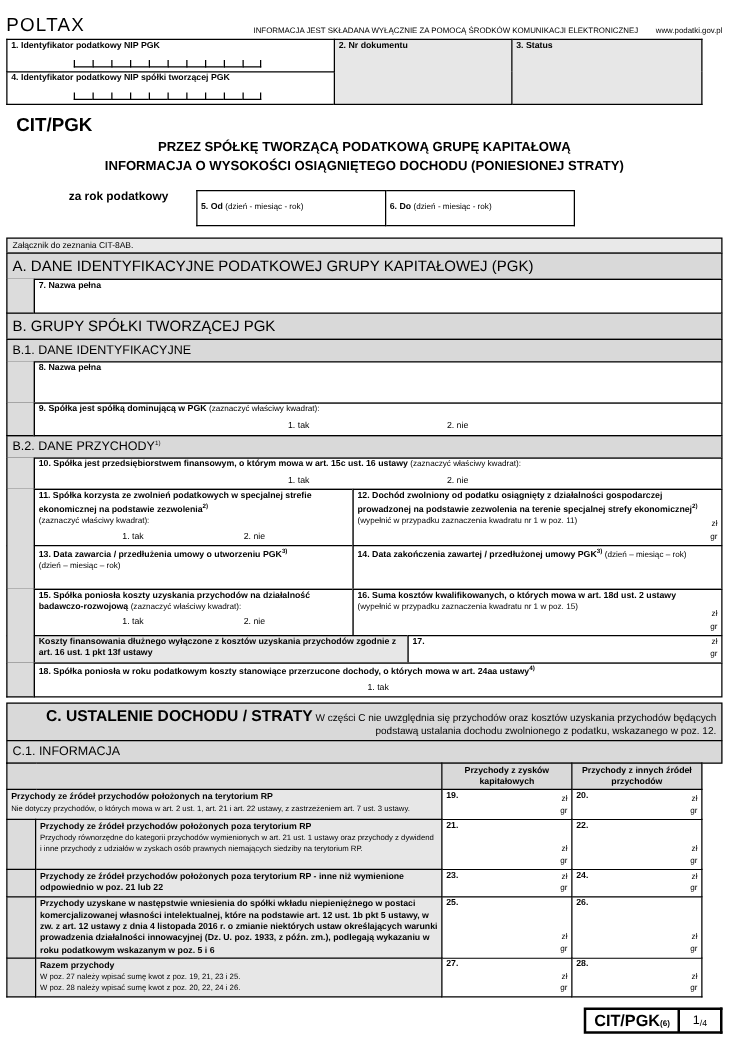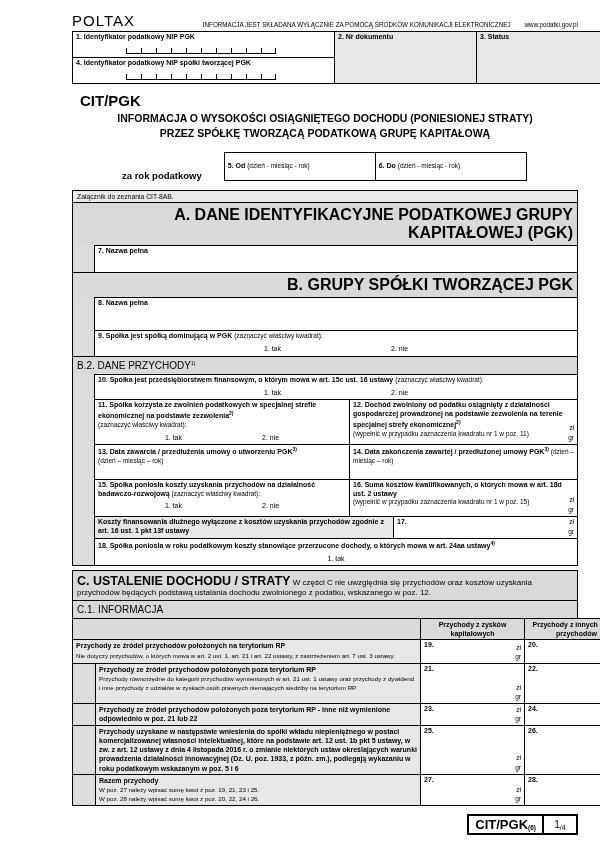--- a/index.html
+++ b/index.html
@@ -1,21 +1,21 @@
 <!DOCTYPE html>
 <html><head>
 <meta charset="utf-8">
 <style>
   * { box-sizing: border-box; margin: 0; padding: 0; }
   html,body { background:#fff; }
   body {
     width:600px; height:849px; overflow:hidden;
     font-family:"Liberation Sans", sans-serif; color:#000;
   }
-  .page { padding:12px 22px 0 29px;margin-left:43px; }
+  .page { padding:12px 22px 0 5px; }
 
   
   .topbar { display:flex; align-items:flex-end; justify-content:space-between; padding-bottom:2px; }
   .brand { font-size:15px; letter-spacing:1px; }
   .notice-wrap { font-size:6.3px; display:flex; gap:10px; align-items:flex-end; padding-bottom:1px;}
   .site { margin-left:4px; }
 
   
   table.idtable { border-collapse:collapse; width:556px; table-layout:fixed; }
   table.idtable td { border:1px solid #000; vertical-align:top; padding:1px 3px; }
@@ -23,31 +23,31 @@
   .graycell { background:#e7e7e7; }
   .flabel { font-size:7px; font-weight:bold; line-height:1.25; }
   .fhint  { font-size:6.5px; font-weight:normal; }
   .comb { display:flex; margin:6px 0 2px 50px; }
   .comb span { width:15px; height:6px; border-left:1px solid #000; border-bottom:1px solid #000; }
   .comb span:last-child { border-right:1px solid #000; }
 
   
   .formcode { font-size:15px; font-weight:bold; margin:8px 0 2px 8px; }
   .mtitle { text-align:center; font-size:10.5px; font-weight:bold; line-height:1.5; }
-  .taxyear-row { display:flex; align-items:flex-end; margin:10px 0 10px 50px; }
+  .taxyear-row { display:flex; align-items:flex-start; margin:10px 0 10px 50px; }
   .taxyear-label { font-size:9.5px; font-weight:bold; margin-right:22px; }
   table.datebox { border-collapse:collapse; }
   table.datebox td { border:1px solid #000; width:151px; height:28px; vertical-align:top; padding:1px 3px; }
 
   
   .bar { border:1px solid #000; background:#e9e9e9; font-size:6.8px; padding:2px 4px; margin-top:-1px; }
   .sechdr { border:1px solid #000; background:#d9d9d9; padding:3px 4px; margin-top:-1px; }
-  .sechdr.big { font-size:16px; font-weight:bold;text-align:right; }
+  .sechdr.big { font-size:12px; font-weight:normal; }
   .sechdr.sub { font-size:10px; font-weight:normal; }
-  .sechdr.csec { font-size:8px; }
+  .sechdr.csec { font-size:8px;text-align:right; }
   .csec b { font-size:12.5px; }
   sup { font-size:5px; }
 
   .frow { display:flex; margin-top:-1px; }
   .strip { width:23px; background:#dcdcdc; border:1px solid #000; border-top:none; }
   .frow:first-of-type .strip { border-top:1px solid #000; }
   .fcell { border:1px solid #000; background:#fff; padding:1px 3px; position:relative; margin-left:-1px; }
   .grow { flex:1; }
   .opts { display:flex; justify-content:center; gap:110px; font-size:7px; margin:4px 0 2px; }
   .opts.narrow { gap:80px; }
@@ -134,22 +134,22 @@
               <span></span>
               <span></span>
               <span></span>
         </div>
       </td>
     </tr>
   </tbody>
     </table>
 
   <div class="formcode">CIT/PGK</div>
+  <div class="mtitle">PRZEZ SPÓŁKĘ TWORZĄCĄ PODATKOWĄ GRUPĘ KAPITAŁOWĄ</div>
   <div class="mtitle">INFORMACJA O WYSOKOŚCI OSIĄGNIĘTEGO DOCHODU (PONIESIONEJ STRATY)</div>
-  <div class="mtitle">PRZEZ SPÓŁKĘ TWORZĄCĄ PODATKOWĄ GRUPĘ KAPITAŁOWĄ</div>
 
   <div class="taxyear-row">
     <span class="taxyear-label">za rok podatkowy</span>
     <table class="datebox">
       <tbody>
           <tr>
         <td>
           <span class="flabel"><span>5. Od</span>
           <span class="fhint">(dzień - miesiąc - rok)</span></span>
         </td>
@@ -166,20 +166,21 @@
 
   <div class="sechdr big">A. DANE IDENTYFIKACYJNE PODATKOWEJ GRUPY KAPITAŁOWEJ (PGK)</div>
   <div class="frow">
     <div class="strip"></div>
     <div class="fcell grow h28">
       <div class="flabel">7. Nazwa pełna</div>
     </div>
   </div>
 
   <div class="sechdr big">B. GRUPY SPÓŁKI TWORZĄCEJ PGK</div>
+  <div class="sechdr sub">B.1. DANE IDENTYFIKACYJNE</div>
 
   <div class="frow">
     <div class="strip"></div>
     <div class="fcell grow h34">
       <div class="flabel">8. Nazwa pełna</div>
     </div>
   </div>
 
   <div class="frow">
     <div class="strip"></div>

